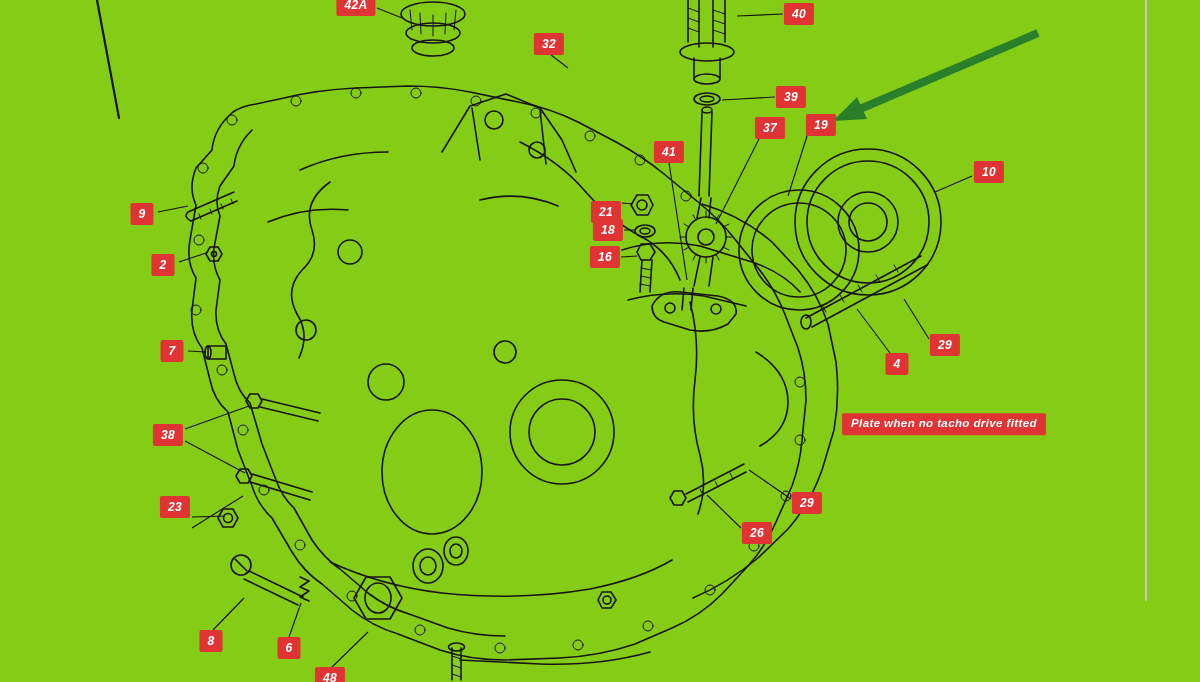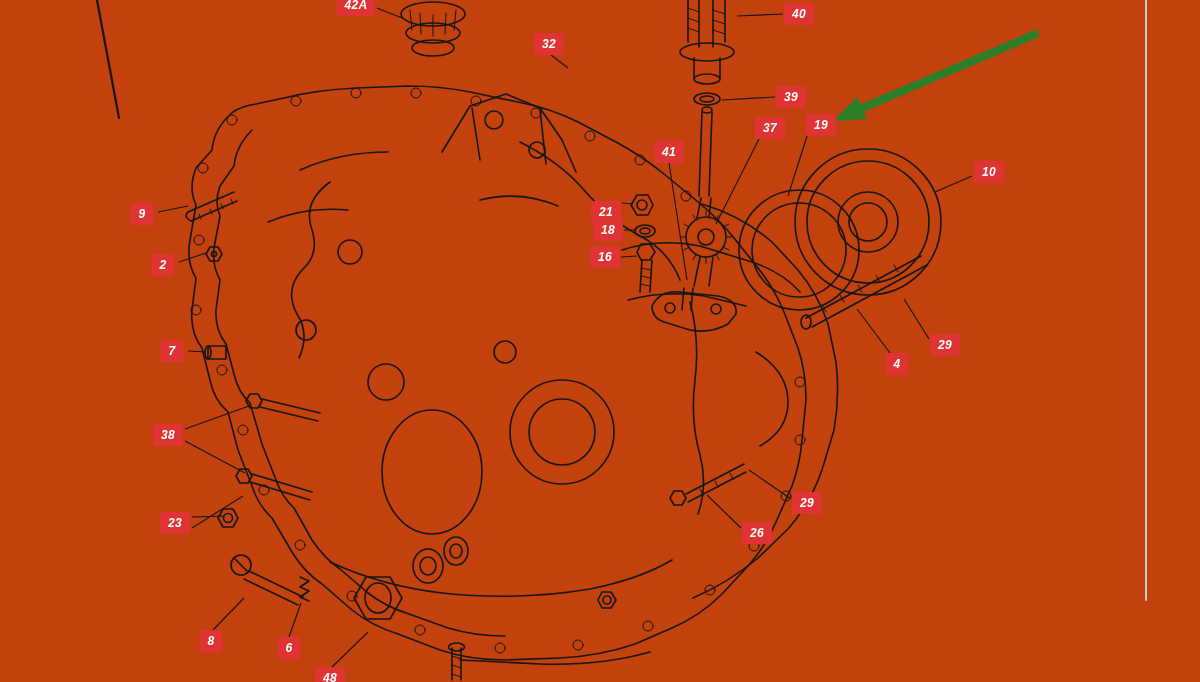--- a/index.html
+++ b/index.html
@@ -1,19 +1,19 @@
 <!DOCTYPE html>
 <html style="--label_bg: #e03434; --label_text: #ffffff; --arrow_green: #2b7f2b; --line_ink: #161616; --edge_grey: #c9c9c9;"><head>
 <meta charset="utf-8">
 <style>
   html,body{margin:0;padding:0;background:#ffffff;}
   #canvas{
     position:relative;
     width:1200px;height:682px;
-    background:#c2410c;
+    background:#84cc16;
     overflow:hidden;
     font-family:"Liberation Sans", sans-serif;
   }
   #artwork{position:absolute;left:0;top:0;}
   .ink{stroke:var(--line_ink,#161616);fill:none;stroke-width:1.6;stroke-linecap:round;stroke-linejoin:round;}
   .thin{stroke-width:1;}
   .leader{stroke:var(--line_ink,#161616);fill:none;stroke-width:1.1;}
   .edge{stroke:var(--edge_grey,#c9c9c9);}
   .arrow-stroke{stroke:var(--arrow_green,#2b7f2b);}
   .arrow-fill{fill:var(--arrow_green,#2b7f2b);}
@@ -211,21 +211,22 @@
   <div class="plabel" style="left:606px;top:212px">21</div>
   <div class="plabel" style="left:608px;top:230px">18</div>
   <div class="plabel" style="left:605px;top:257px">16</div>
   <div class="plabel" style="left:989px;top:172px">10</div>
   <div class="plabel" style="left:142px;top:214px">9</div>
   <div class="plabel" style="left:163px;top:265px">2</div>
   <div class="plabel" style="left:172px;top:351px">7</div>
   <div class="plabel" style="left:945px;top:345px">29</div>
   <div class="plabel" style="left:897px;top:364px">4</div>
   <div class="plabel" style="left:168px;top:435px">38</div>
-  <div class="plabel" style="left:175px;top:523px">23</div>
+  <div class="plabel" style="left:175px;top:507px">23</div>
   <div class="plabel" style="left:807px;top:503px">29</div>
   <div class="plabel" style="left:757px;top:533px">26</div>
   <div class="plabel" style="left:211px;top:641px">8</div>
   <div class="plabel" style="left:289px;top:648px">6</div>
   <div class="plabel" style="left:330px;top:678px">48</div>
 
+  <div class="plabel note-label" style="left:944px;top:424px">Plate when no tacho drive fitted</div>
 
 </div>
 
 </body></html>

